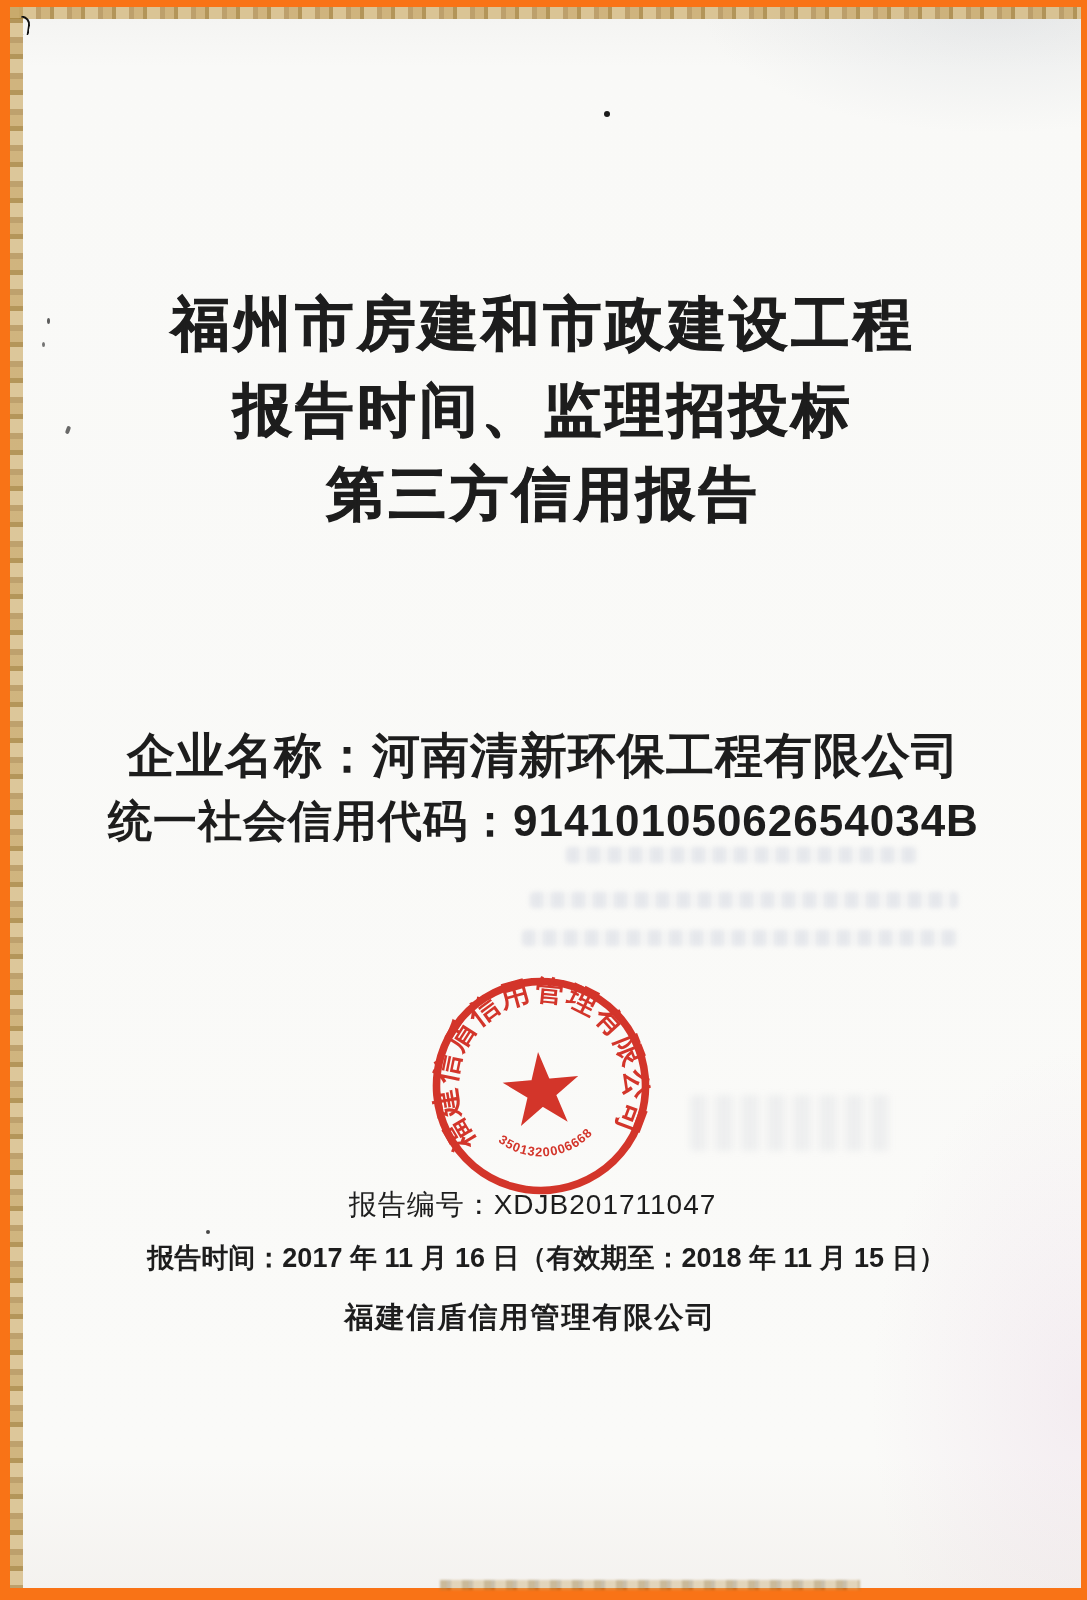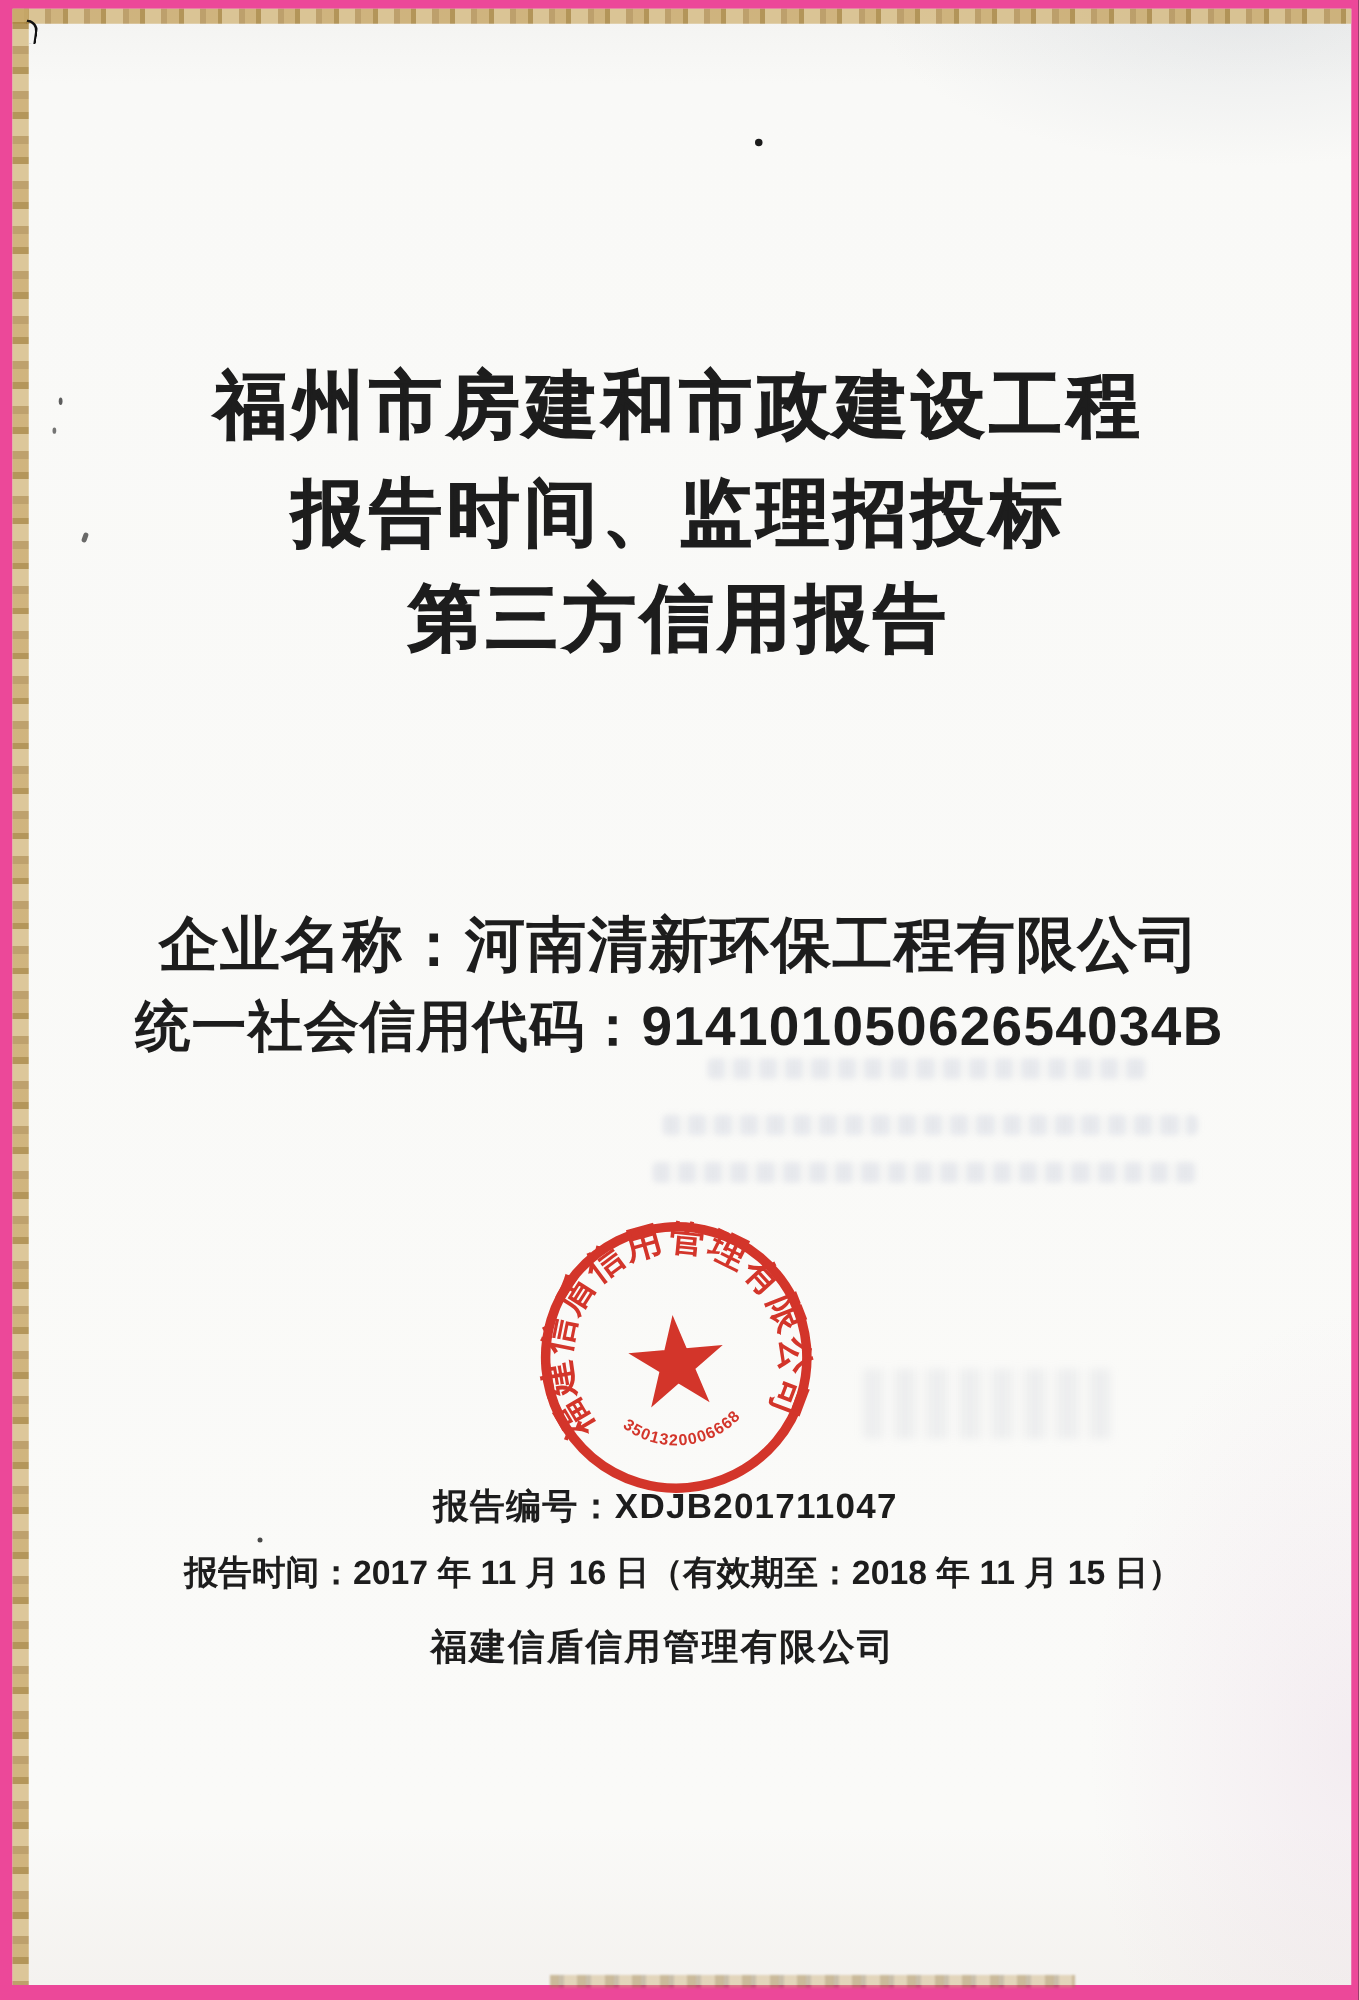--- a/index.html
+++ b/index.html
@@ -1,19 +1,19 @@
 <!DOCTYPE html>
 <html><head>
 <meta charset="utf-8">
 <style>
   html,body{margin:0;padding:0;background:#2a2a2a;}
   .page{
     position:relative;
     width:1087px;height:1600px;
-    background:#ec4899;
+    background:#f97316;
     overflow:hidden;
     font-family:"Liberation Sans","DejaVu Sans",sans-serif;
   }
   
   .paper{
     position:absolute;left:10px;top:7px;right:6px;bottom:12px;
     background:
       radial-gradient(420px 180px at 92% 0%, rgba(190,196,204,.28), rgba(190,196,204,0) 70%),
       radial-gradient(300px 500px at 100% 88%, rgba(214,176,208,.18), rgba(214,176,208,0) 70%),
       linear-gradient(180deg,#f3f3f1 0,#f9f9f7 60px,#fafaf8 92%,#f4f2ef 100%);
@@ -34,21 +34,21 @@
     background:repeating-linear-gradient(90deg,rgba(160,130,70,.5) 0 7px,rgba(120,95,45,.35) 7px 11px,rgba(200,170,110,.4) 11px 22px);
     filter:blur(1px);
   }
   .textline{position:absolute;left:0;width:100%;text-align:center;color:#1d1d1d;white-space:nowrap;}
   .title{font-weight:700;font-size:58px;letter-spacing:4px;-webkit-text-stroke:1px #1d1d1d;}
   .t1{top:286px;}
   .t2{top:372px;}
   .t3{top:456px;}
   .company{top:724px;font-size:48px;font-weight:600;letter-spacing:1px;}
   .code{top:792px;font-size:44px;font-weight:600;letter-spacing:1px;}
-  .report-no{top:1186px;font-size:28px;font-weight:700;letter-spacing:1px;padding-right:22px;box-sizing:border-box;z-index:2;}
+  .report-no{top:1186px;font-size:28px;font-weight:400;letter-spacing:1px;padding-right:22px;box-sizing:border-box;z-index:2;}
   .report-time{top:1240px;font-size:27px;font-weight:600;padding-right:14px;box-sizing:border-box;padding-left:20px;}
   .issuer{top:1298px;font-size:29px;font-weight:700;letter-spacing:2px;padding-right:26px;box-sizing:border-box;}
   
   .stamp{
     position:absolute;left:427px;top:972px;width:228px;height:228px;
     transform:rotate(-5deg);
     opacity:.93;mix-blend-mode:multiply;
     z-index:3;
   }
   

